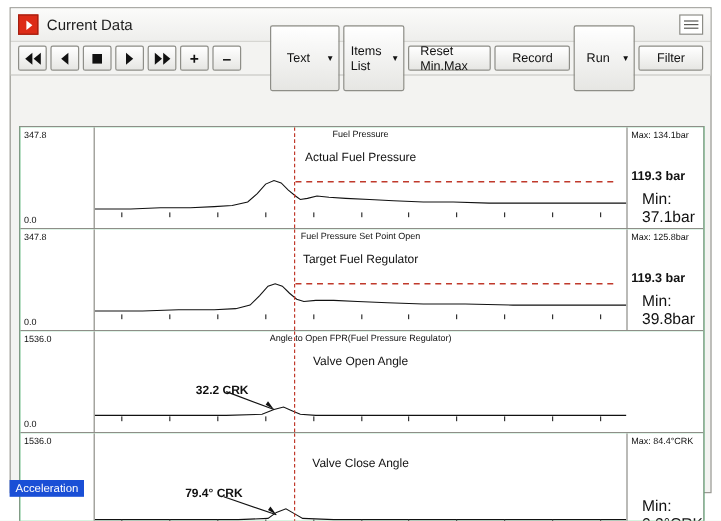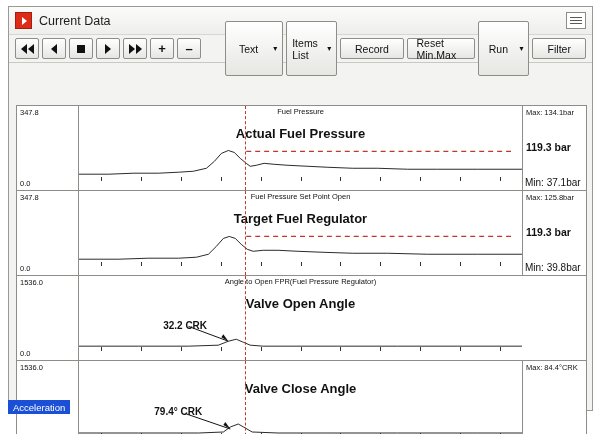--- a/index.html
+++ b/index.html
@@ -47,26 +47,26 @@
   .plots{position:absolute;left:7px;top:58px;width:571px;height:340px;
     border:1px solid #8e8e88;background:#22c55e;box-sizing:border-box;margin-top:40px;}
   .panel{position:relative;height:85px;border-bottom:1px solid #8e8e88;box-sizing:border-box;overflow:hidden;background:#ffffff;}
   .panel:last-child{border-bottom:none;}
 
   .lcol{position:absolute;left:0;top:0;width:62px;height:100%;border-right:1px solid #8e8e88;box-sizing:border-box;}
   .rcol{position:absolute;right:0;top:0;width:64px;height:100%;border-left:1px solid #8e8e88;box-sizing:border-box;}
   .axmax{position:absolute;left:3px;top:2px;font-size:7.5px;color:#111;}
   .axmin{position:absolute;left:3px;bottom:2px;font-size:7.5px;color:#111;}
   .rmax{position:absolute;left:3px;top:2px;font-size:7.5px;color:#111;}
-  .rmin{position:absolute;left:2px;bottom:2px;font-size:10px;color:#111;}
+  .rmin{position:absolute;left:12px;bottom:2px;font-size:13px;color:#111;}
   .rval{position:absolute;left:3px;top:42%;font-size:10.5px;font-weight:bold;color:#111;}
 
   .canvas{position:absolute;left:62px;right:64px;top:0;bottom:0;}
   .sig-name{position:absolute;top:1px;left:0;right:0;text-align:center;font-size:7.5px;color:#111;}
-  .big-label{position:absolute;top:20px;left:0;right:0;text-align:center;font-size:13px;font-weight:bold;color:#111;}
+  .big-label{position:absolute;top:20px;left:0;right:0;text-align:center;font-size:10px;font-weight:normal;color:#111;}
   .cursor{position:absolute;top:0;bottom:0;width:0;border-left:1.4px dashed #c0392b;}
   .annot{position:absolute;font-size:10px;font-weight:bold;color:#111;}
   .ticks{position:absolute;left:0;right:0;bottom:9px;height:4px;}
   .ticks i{position:absolute;bottom:0;width:1px;height:4px;background:#333;}
 
   svg{position:absolute;left:0;top:0;width:100%;height:100%;}
 
   
   .status{position:absolute;left:8px;top:400px;height:14px;background:#1a4fd6;
     color:#ffffff;font-size:9.5px;display:flex;align-items:center;padding:0 5px;}
@@ -123,22 +123,22 @@
       <span class="tb-gap"></span>
 
       <span class="tb-sel" style="width:66px">
         <span style="flex:1;text-align:center">Text</span>
         <span class="arr">▾</span>
       </span>
       <span class="tb-sel">
         <span>Items List</span>
         <span class="arr">▾</span>
       </span>
+      <span class="tb-wide">Reset Min.Max</span>
       <span class="tb-wide" style="width:62px">Record</span>
-      <span class="tb-wide">Reset Min.Max</span>
       <span class="tb-sel" style="width:56px">
         <span style="flex:1;text-align:center">Run</span>
         <span class="arr">▾</span>
       </span>
       <span class="tb-wide" style="width:48px">Filter</span>
     </div>
 
     <div class="plots">
 
       <div class="panel">

